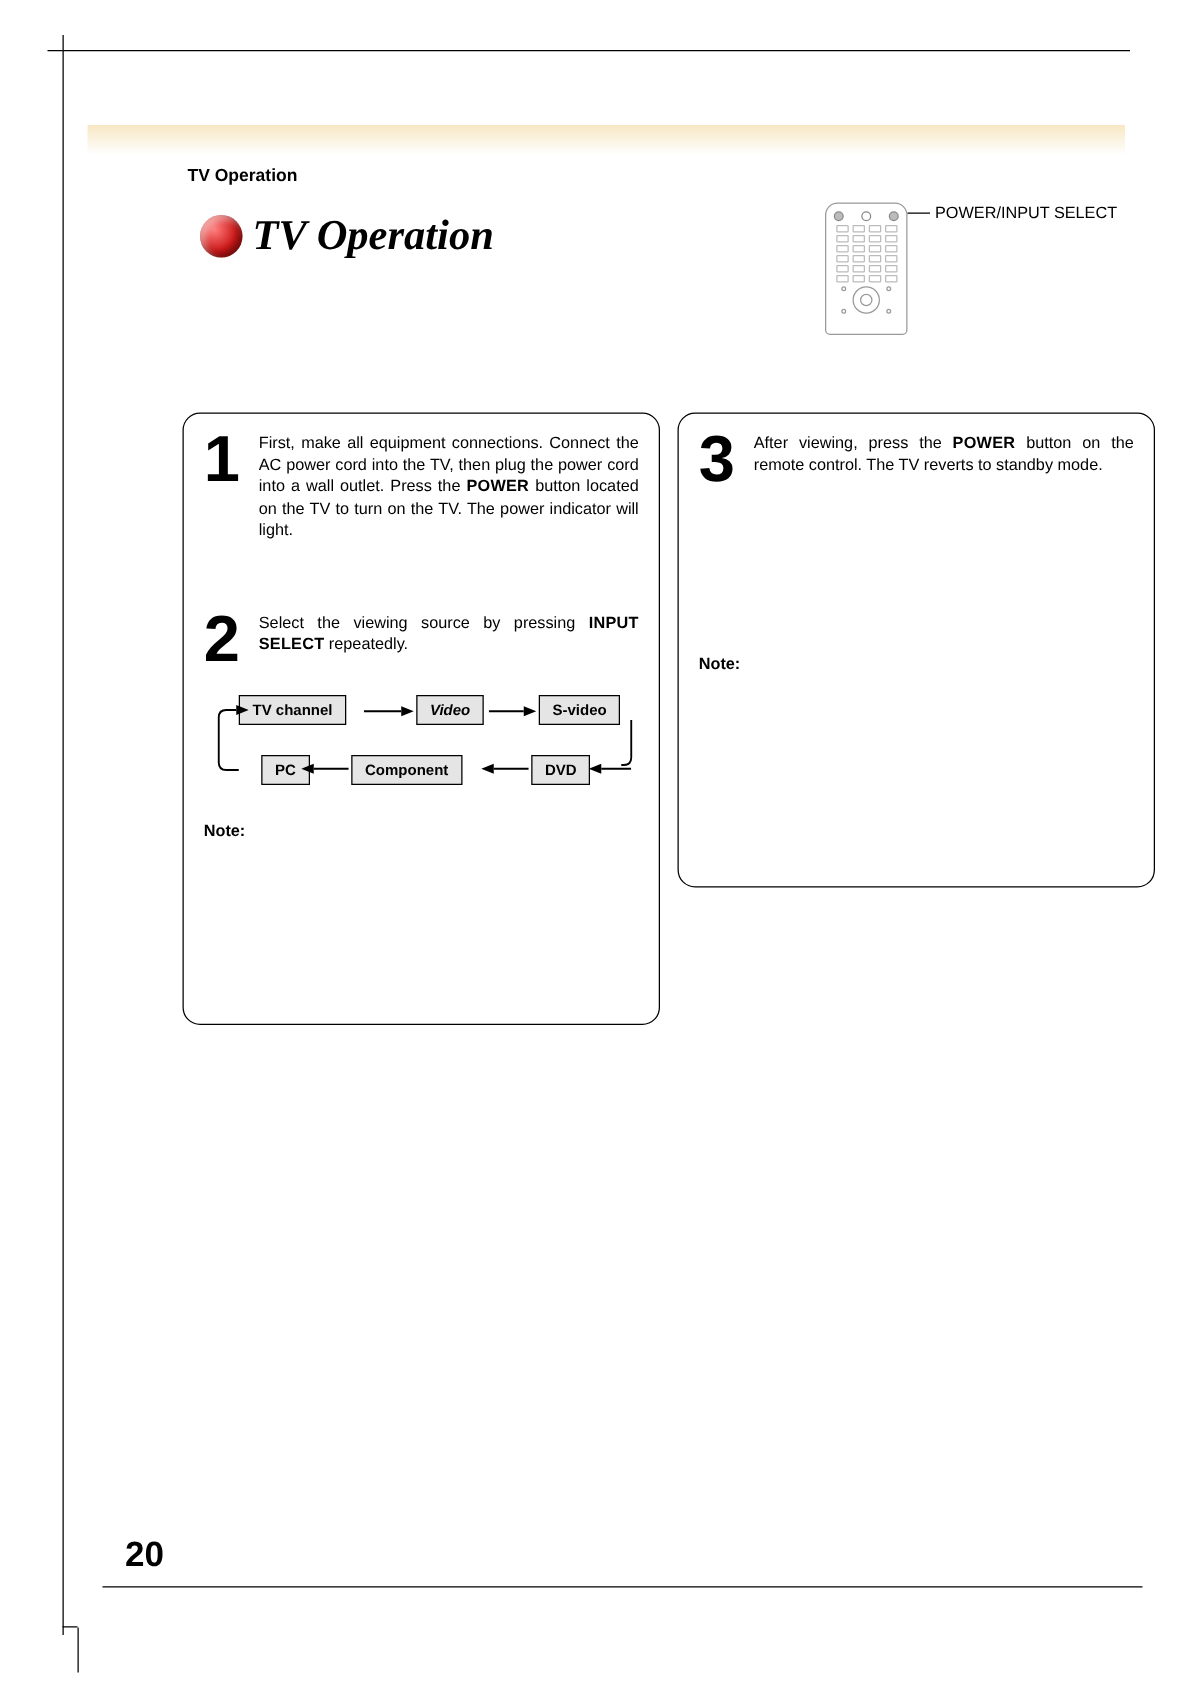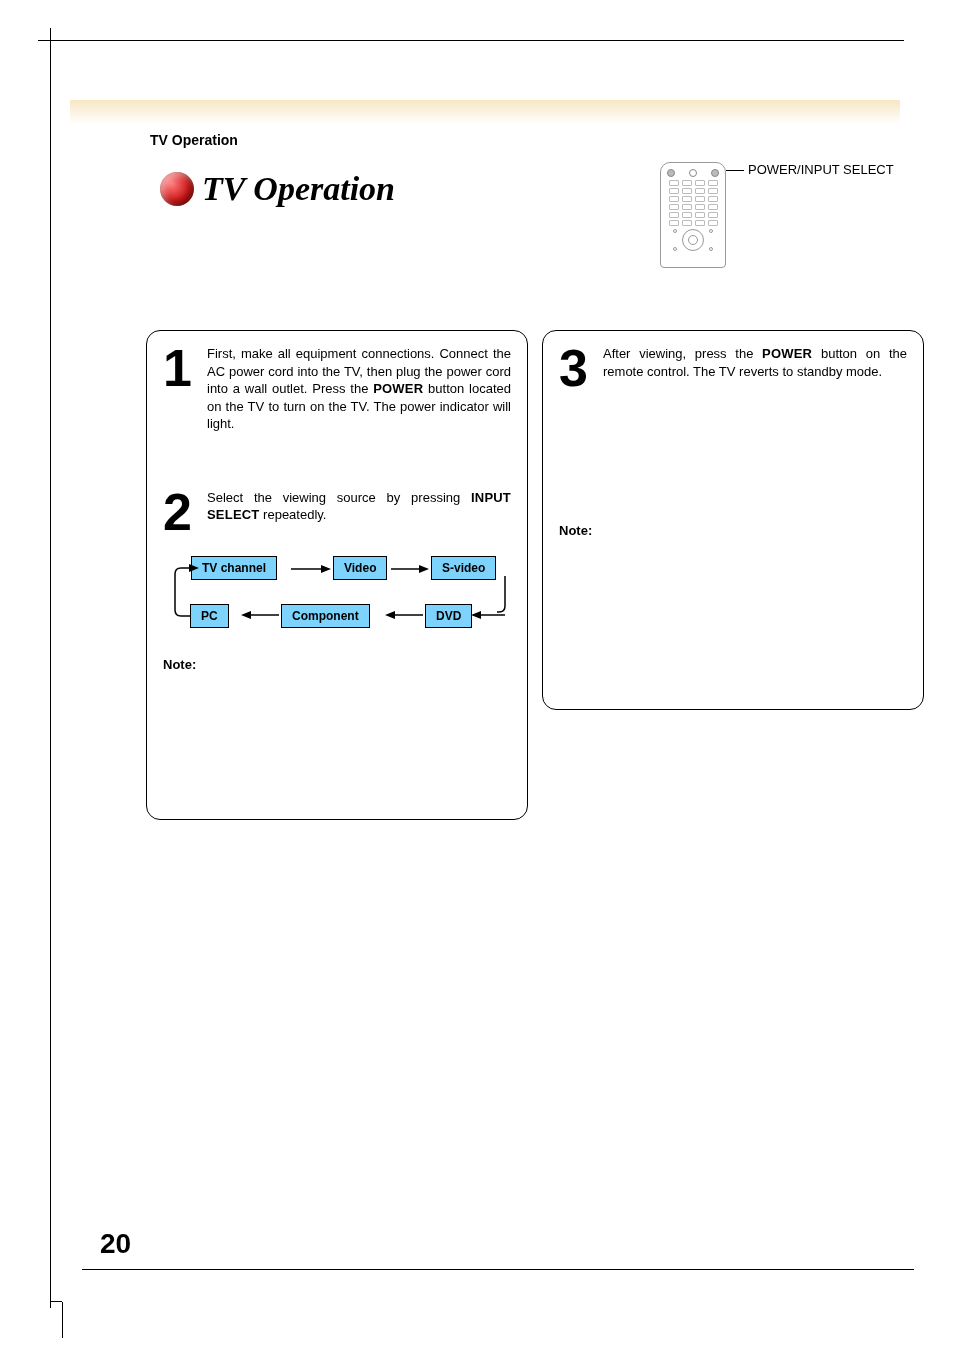--- a/index.html
+++ b/index.html
@@ -77,21 +77,21 @@
   .heavy { font-family: "Arial Black", Arial, sans-serif; font-weight: 700; letter-spacing: 0.2px; }
 
   .sub-bullet { margin: 14px 0 0 8px; text-indent: -10px; padding-left: 10px; }
 
   .note-label { font-weight: bold; margin-top: 10px; }
   .note-body { text-align: justify; }
 
   
   .flow { margin: 14px 0 8px 0; position:relative; height: 96px; }
   .fbox {
-    position:absolute; border:1.5px solid #000; padding: 3px 10px; font-family:"Arial Black",Arial,sans-serif; font-weight:900; font-size:12px; background:#7dd3fc; white-space:nowrap;
+    position:absolute; border:1.5px solid #000; padding: 3px 10px; font-family:"Arial Black",Arial,sans-serif; font-weight:900; font-size:12px; background:#e5e5e5; white-space:nowrap;
   }
   .farrow { position:absolute; }
   .farrow svg { display:block; }
 
   
   .pgnum { position:absolute; left: 100px; bottom: 88px; font-size: 28px; font-weight: bold; }
   .pgnum-rule { position:absolute; left: 82px; right: 40px; bottom: 78px; height:1px; background:#000; }
 
 </style>
 </head>
@@ -183,24 +183,24 @@
       <div class="step">
         <div class="bignum">2</div>
         <div class="step-body">
           <span>Select the viewing source by pressing </span><span class="heavy">INPUT SELECT</span><span> repeatedly.</span>
         </div>
       </div>
 
       <div class="flow">
 
         <div class="fbox" style="left:28px; top:6px;">TV channel</div>
-        <div class="fbox" style="left:170px; top:6px;">Video</div>
+        <div class="fbox" style="left:170px; top:6px;font-style:italic;">Video</div>
         <div class="fbox" style="left:268px; top:6px;">S-video</div>
 
-        <div class="fbox" style="left:27px; top:54px;">PC</div>
+        <div class="fbox" style="left:46px; top:54px;">PC</div>
         <div class="fbox" style="left:118px; top:54px;">Component</div>
         <div class="fbox" style="left:262px; top:54px;">DVD</div>
 
         <div class="farrow" style="left:128px; top:14px;">
           <svg width="40" height="10">
               <line x1="0" y1="5" x2="30" y2="5" stroke="#000" stroke-width="1.5"></line>
               <polygon points="30,1 40,5 30,9" fill="#000"></polygon>
             </svg>
         </div>
         <div class="farrow" style="left:228px; top:14px;">

